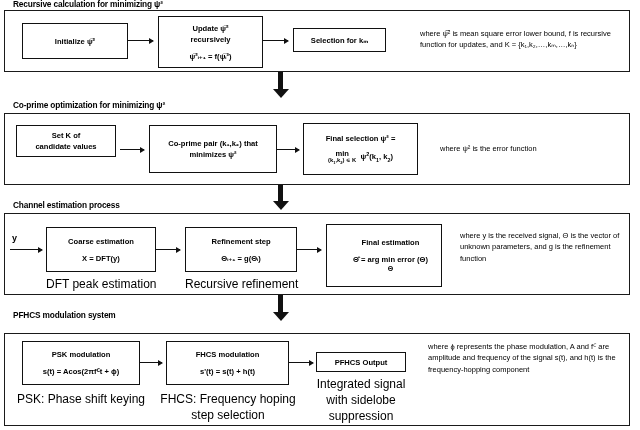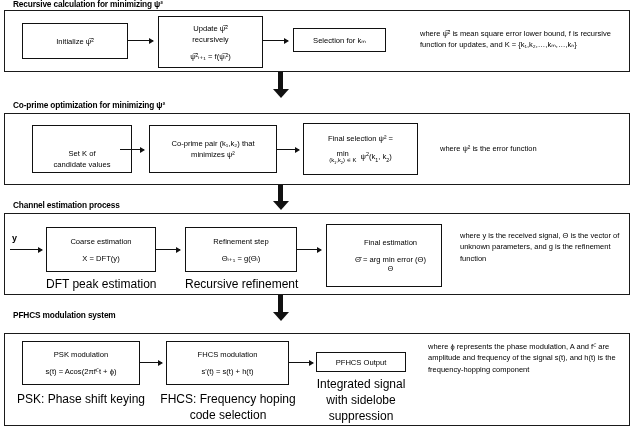--- a/index.html
+++ b/index.html
@@ -39,21 +39,21 @@
     box-sizing:border-box;
     display:flex;
     flex-direction:column;
     align-items:center;
     justify-content:center;
     text-align:center;
     font-size:7.6px;
     line-height:1.45;
     padding:2px 3px;
   }
-  .pbox .ln{display:block;white-space:nowrap;}
+  .pbox .ln{display:block;white-space:nowrap;font-weight:bold;}
   .pbox .ln.gap{margin-top:6px;}
 
   
   .caption{
     position:absolute;
     font-size:12px;
     text-align:center;
     line-height:1.35;
     white-space:nowrap;
   }
@@ -130,21 +130,21 @@
   <div class="vconn" style="left:276px;top:72px;height:26px;">
     <div class="stem" style="height:17px;"></div>
     <div class="head" style="top:17px;"></div>
   </div>
 
   <div class="section">
     <div class="section-title" style="left:4px;top:100px;">Co-prime optimization for minimizing ψ²</div>
 
     <div class="section-box" style="left:4px;top:113px;width:626px;height:72px;"></div>
 
-    <div class="pbox" style="left:32px;top:125px;width:100px;height:48px;justify-content:flex-end;">
+    <div class="pbox" style="left:16px;top:125px;width:100px;height:32px;">
       <span class="ln">Set K of</span>
       <span class="ln">candidate values</span>
     </div>
 
     <div class="harrow" style="left:120px;top:149px;width:24px;"></div>
 
     <div class="pbox" style="left:149px;top:125px;width:128px;height:48px;">
       <span class="ln">Co-prime pair (k₁,k₂) that</span>
       <span class="ln">minimizes ψ²</span>
     </div>
@@ -219,21 +219,21 @@
       <span class="ln gap">s(t) = Acos(2πfꟲt + ϕ)</span>
     </div>
     <div class="caption" style="left:14px;top:391px;width:134px;">PSK: Phase shift keying</div>
 
     <div class="harrow" style="left:140px;top:362px;width:22px;"></div>
 
     <div class="pbox" style="left:166px;top:341px;width:123px;height:44px;">
       <span class="ln">FHCS modulation</span>
       <span class="ln gap">s'(t) = s(t) + h(t)</span>
     </div>
-    <div class="caption wrap" style="left:160px;top:391px;width:136px;">FHCS: Frequency hoping code selection</div>
+    <div class="caption wrap" style="left:160px;top:391px;width:136px;">FHCS: Frequency hoping step selection</div>
 
     <div class="harrow" style="left:289px;top:362px;width:24px;"></div>
 
     <div class="pbox" style="left:316px;top:352px;width:90px;height:20px;">
       <span class="ln">PFHCS Output</span>
     </div>
     <div class="caption wrap" style="left:306px;top:376px;width:110px;">Integrated signal with sidelobe suppression</div>
 
     <div class="note" style="left:428px;top:341px;width:198px;">where ϕ represents the phase modulation,  A and fꟲ are amplitude and frequency of the signal s(t), and h(t) is the frequency-hopping component</div>
   </div>

